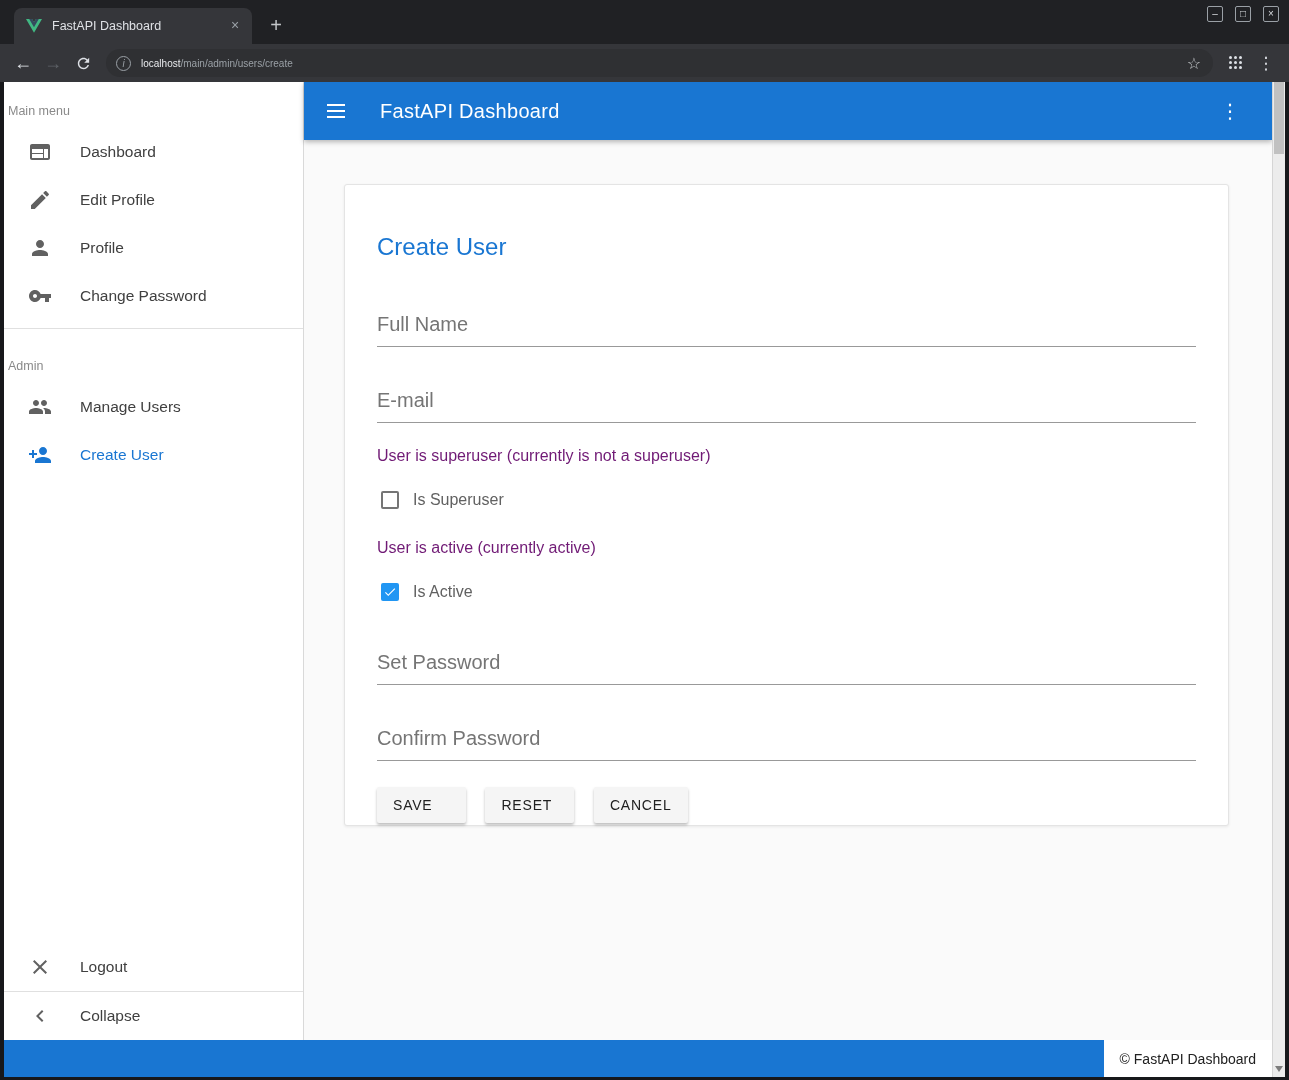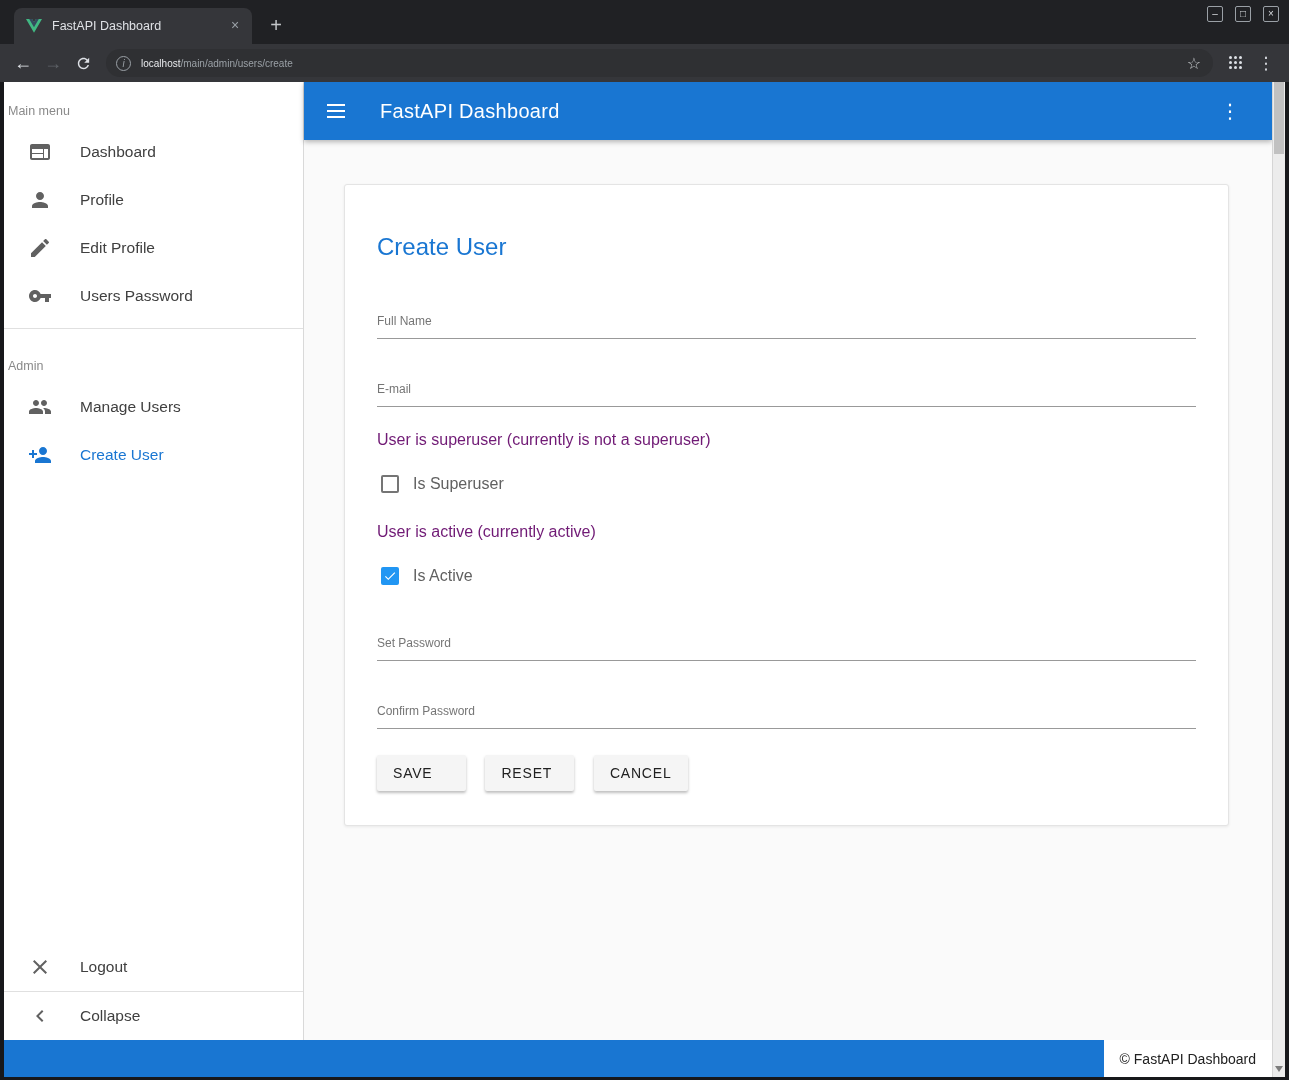--- a/index.html
+++ b/index.html
@@ -65,21 +65,21 @@
   .appbar-kebab { margin-left: auto; margin-right: 24px; color: #fff; font-size: 20px; width: 36px; height: 36px;
                   display: flex; align-items: center; justify-content: center; cursor: pointer; }
 
   .content { flex: 1; background: #fafafa; overflow: hidden; }
   .card { width: 885px; height: 642px; margin: 44px 0 0 40px; background: #fff; border: 1px solid #e4e4e4;
           border-radius: 3px; box-shadow: 0 1px 3px rgba(0,0,0,.07); padding: 40px 32px 38px; }
 
   .form-title { color: #1976d2; font-size: 24px; font-weight: 400; margin-top: 8px; }
 
   .field { border-bottom: 1px solid #999; }
-  .field input { width: 100%; border: 0; outline: 0; background: transparent; font-size: 12px; color: #212121;
+  .field input { width: 100%; border: 0; outline: 0; background: transparent; font-size: 20px; color: #212121;
                  padding: 2px 0 10px; font-family: inherit; }
   .field input::placeholder { color: #757575; opacity: 1; }
   .field-fullname { margin-top: 50px; }
   .field-email   { margin-top: 40px; }
   .field-password{ margin-top: 48px; }
   .field-confirm { margin-top: 40px; }
 
   .hint { color: #701a75; font-size: 16px; margin-top: 24px; }
   .hint.hint-active { margin-top: 30px; }
 
@@ -169,35 +169,35 @@
       <div class="side-header">Main menu</div>
 
       <div class="nav-item">
         <svg viewBox="0 0 24 24">
             <path d="M20 4H4c-1.1 0-1.99.9-1.99 2L2 18c0 1.1.9 2 2 2h16c1.1 0 2-.9 2-2V6c0-1.1-.9-2-2-2zm-5 14H4v-4h11v4zm0-5H4V9h11v4zm5 5h-4V9h4v9z"></path>
           </svg>
         <span class="label">Dashboard</span>
       </div>
       <div class="nav-item">
         <svg viewBox="0 0 24 24">
+            <path d="M3 17.25V21h3.75L17.81 9.94l-3.75-3.75L3 17.25zM20.71 7.04c.39-.39.39-1.02 0-1.41l-2.34-2.34c-.39-.39-1.02-.39-1.41 0l-1.83 1.83 3.75 3.75 1.83-1.83z"></path>
+          </svg>
+        <span class="label">Edit Profile</span>
+      </div>
+      <div class="nav-item">
+        <svg viewBox="0 0 24 24">
             <path d="M12 12c2.21 0 4-1.79 4-4s-1.79-4-4-4-4 1.79-4 4 1.79 4 4 4zm0 2c-2.67 0-8 1.34-8 4v2h16v-2c0-2.66-5.33-4-8-4z"></path>
           </svg>
         <span class="label">Profile</span>
       </div>
       <div class="nav-item">
         <svg viewBox="0 0 24 24">
-            <path d="M3 17.25V21h3.75L17.81 9.94l-3.75-3.75L3 17.25zM20.71 7.04c.39-.39.39-1.02 0-1.41l-2.34-2.34c-.39-.39-1.02-.39-1.41 0l-1.83 1.83 3.75 3.75 1.83-1.83z"></path>
-          </svg>
-        <span class="label">Edit Profile</span>
-      </div>
-      <div class="nav-item">
-        <svg viewBox="0 0 24 24">
             <path d="M12.65 10C11.83 7.67 9.61 6 7 6c-3.31 0-6 2.69-6 6s2.69 6 6 6c2.61 0 4.83-1.67 5.65-4H17v4h4v-4h2v-4H12.65zM7 14c-1.1 0-2-.9-2-2s.9-2 2-2 2 .9 2 2-.9 2-2 2z"></path>
           </svg>
-        <span class="label">Users Password</span>
+        <span class="label">Change Password</span>
       </div>
 
       <div class="divider gap"></div>
       <div class="side-header">Admin</div>
 
       <div class="nav-item">
         <svg viewBox="0 0 24 24">
             <path d="M16 11c1.66 0 2.99-1.34 2.99-3S17.66 5 16 5c-1.66 0-3 1.34-3 3s1.34 3 3 3zm-8 0c1.66 0 2.99-1.34 2.99-3S9.66 5 8 5C6.34 5 5 6.34 5 8s1.34 3 3 3zm0 2c-2.33 0-7 1.17-7 3.5V19h14v-2.5c0-2.33-4.67-3.5-7-3.5zm8 0c-.29 0-.62.02-.97.05 1.16.84 1.97 1.97 1.97 3.45V19h6v-2.5c0-2.33-4.67-3.5-7-3.5z"></path>
           </svg>
         <span class="label">Manage Users</span>

